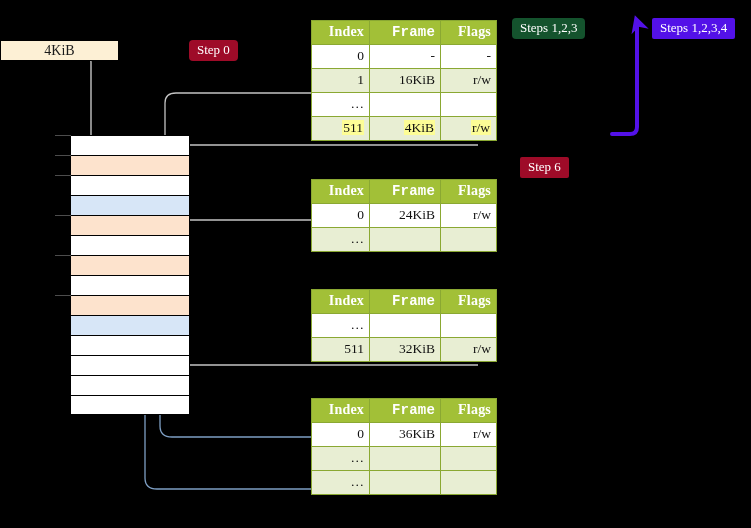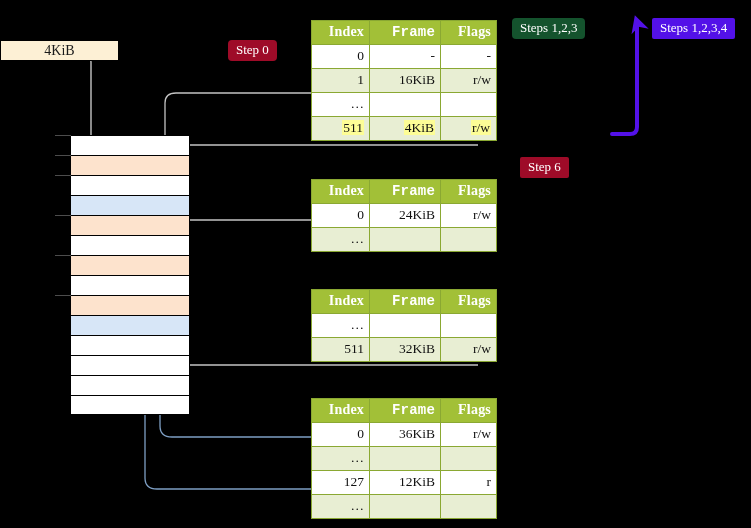--- a/index.html
+++ b/index.html
@@ -50,21 +50,21 @@
   
   .badge {
     position: absolute;
     color: #ffffff;
     font-size: 13px;
     line-height: 18px;
     padding: 1px 8px 2px 8px;
     white-space: nowrap;
     border-radius: 3px;
   }
-  .badge-step0   { left: 189px; top: 40px;  background: #9e0b28; border-radius: 4px; margin-left: 39px; }
+  .badge-step0   { left: 189px; top: 40px;  background: #9e0b28; border-radius: 4px; }
   .badge-step123 { left: 512px; top: 18px;  background: #14532d; border-radius: 4px; }
   .badge-step4   { left: 520px; top: 157px; background: #9e0b28; border-radius: 2px; }
   .badge-step1234{ left: 652px; top: 18px;  background: #5311e8; border-radius: 2px; }
 
   
   #memcol {
     position: absolute;
     left: 70px;
     top: 135px;
     width: 120px;
@@ -292,25 +292,20 @@
         <tr class="row-plain">
           <td class="c-index">0</td>
           <td class="c-frame">36KiB</td>
           <td class="c-flags">r/w</td>
         </tr>
         <tr class="row-tint">
           <td class="c-index">…</td>
           <td class="c-frame"></td>
           <td class="c-flags"></td>
         </tr>
-        <tr class="row-plain">
-          <td class="c-index">127</td>
-          <td class="c-frame">12KiB</td>
-          <td class="c-flags">r</td>
-        </tr>
         <tr class="row-tint">
           <td class="c-index">…</td>
           <td class="c-frame"></td>
           <td class="c-flags"></td>
         </tr>
       </tbody>
     </table>
 
 </div>
 

